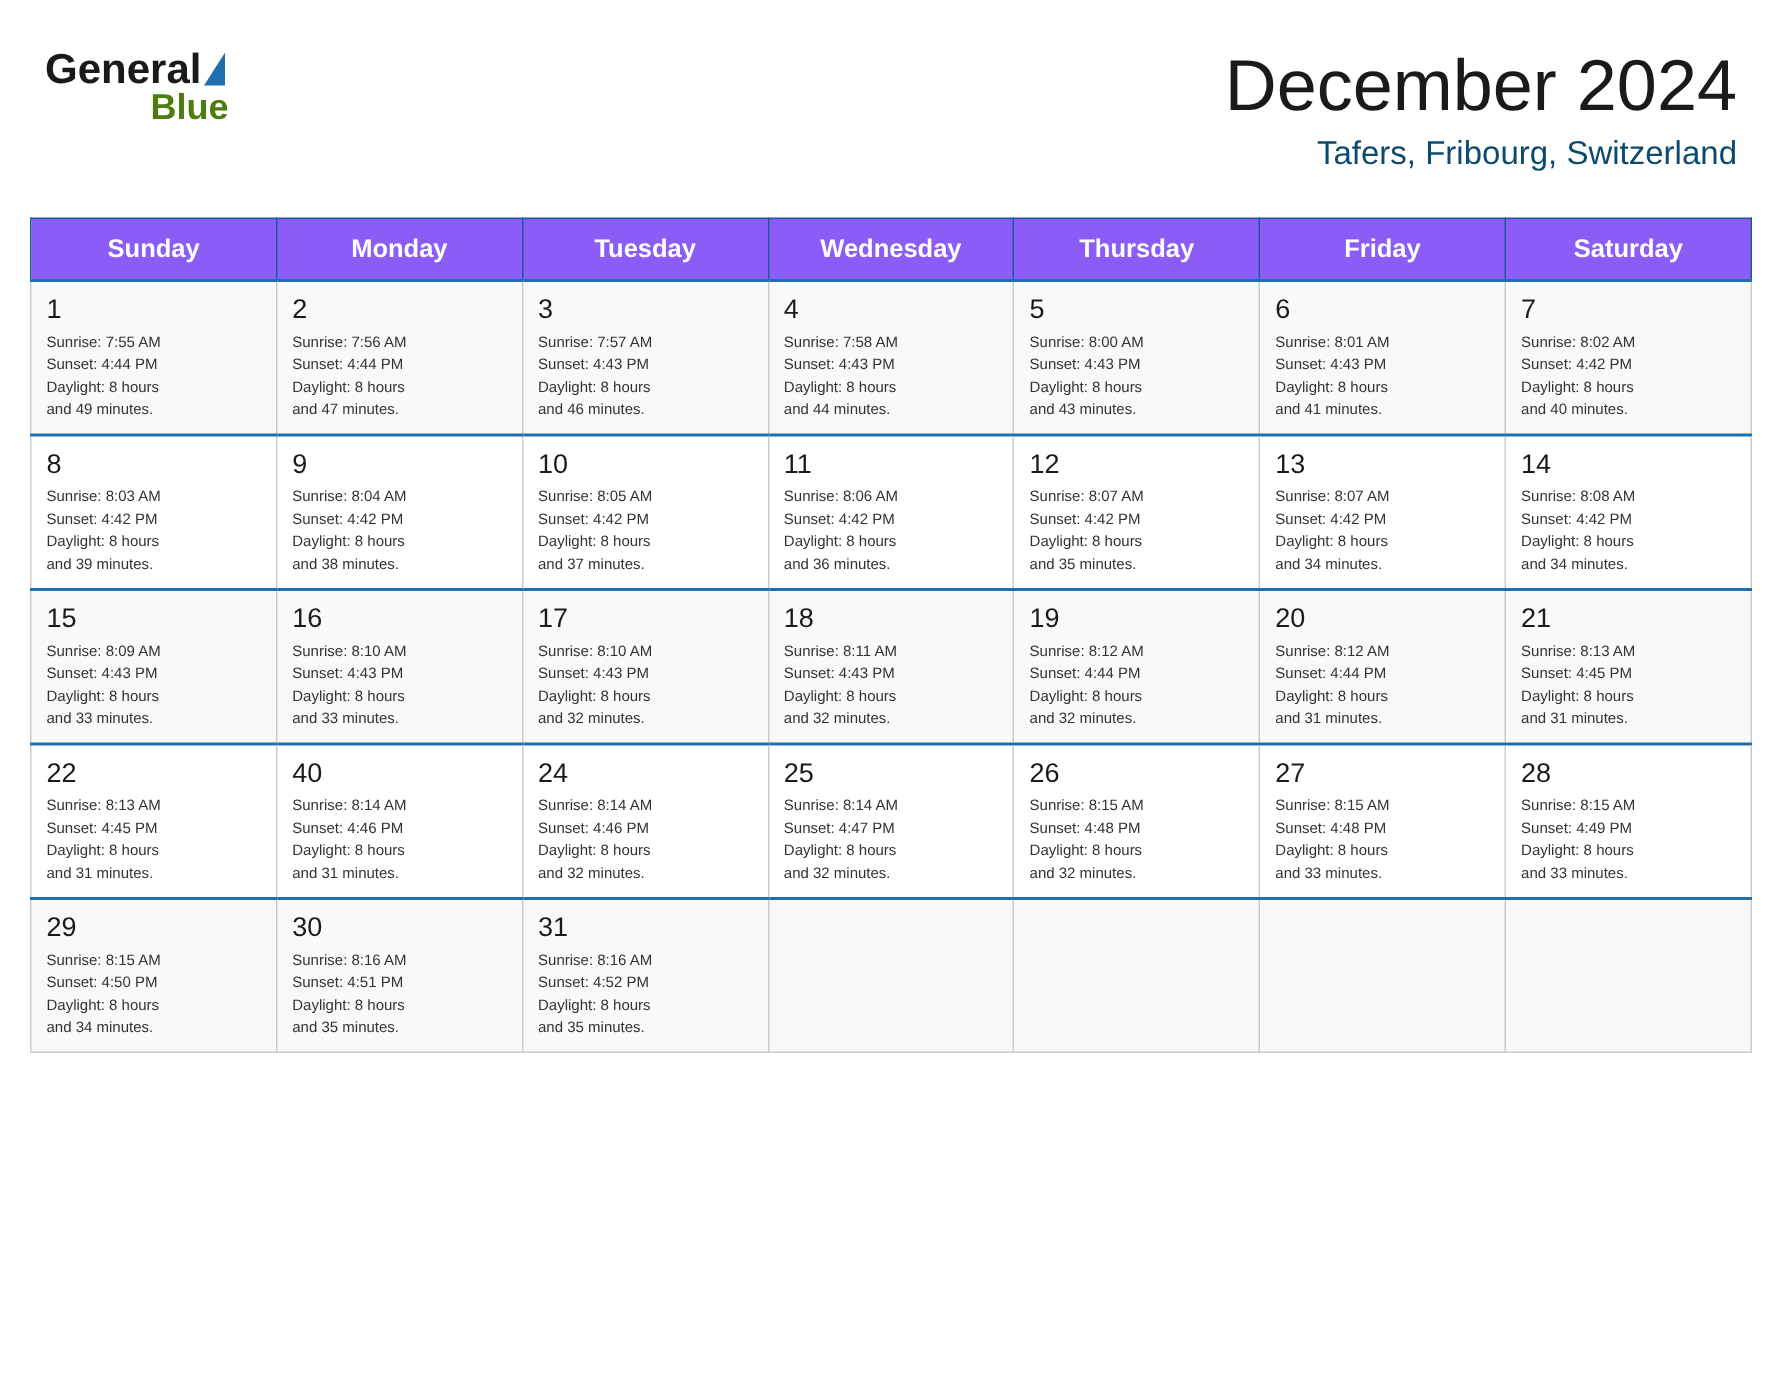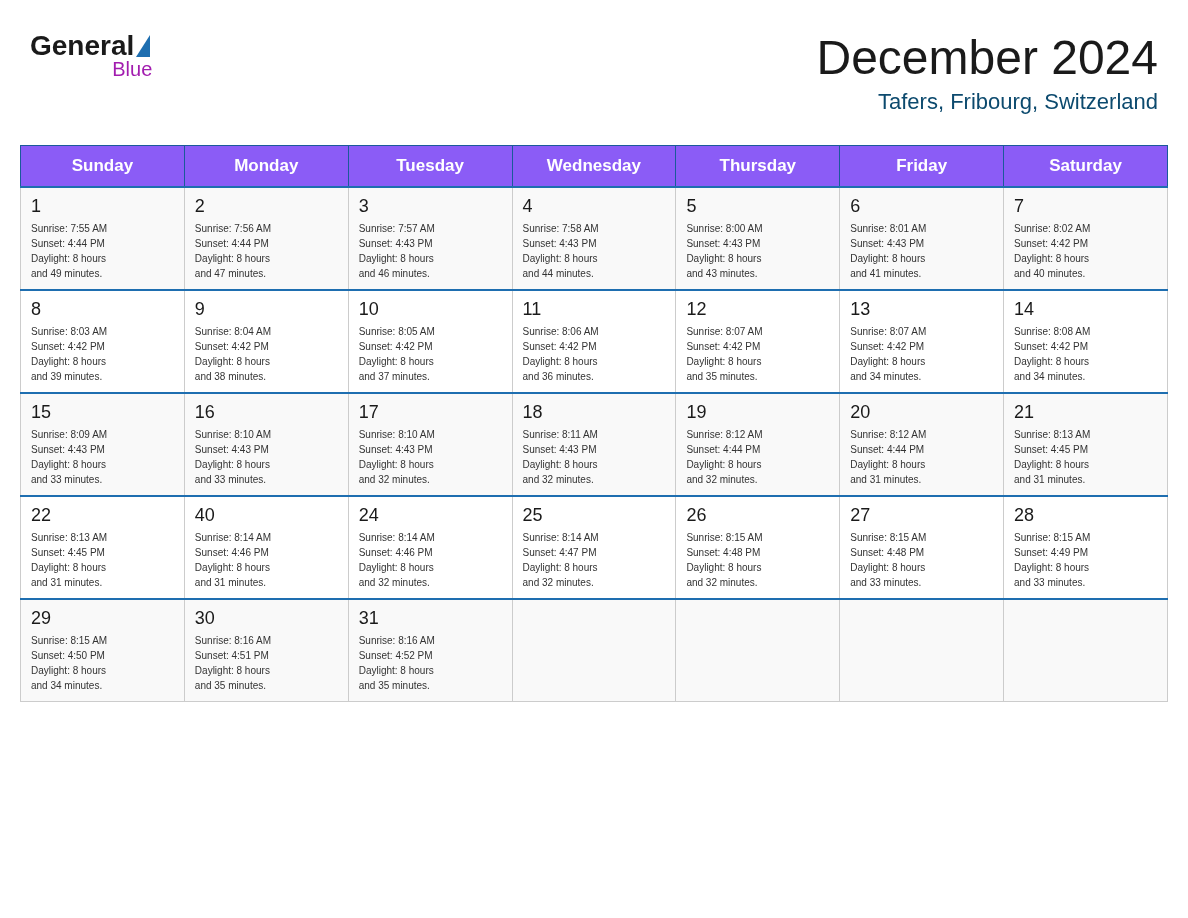--- a/index.html
+++ b/index.html
@@ -32,21 +32,21 @@
     .logo-general { color: #1a1a1a; }
     .logo-triangle {
       width: 0;
       height: 0;
       border-left: 14px solid transparent;
       border-right: 0px solid transparent;
       border-bottom: 22px solid #1e6eb0;
       margin: 0 2px;
       display: inline-block;
     }
-    .logo-blue { color: #a21caf; font-size: 20px; font-weight: normal; }
+    .logo-blue { color: #4d7c0f; font-size: 24px; font-weight: bold; }
     .title-section { text-align: right; margin-left: 18px; }
     .month-title { font-size: 48px; font-weight: normal; color: #1a1a1a; }
     .location-title { font-size: 22px; color: #0c4a6e; margin-top: 4px; }
     .calendar {
       width: 100%;
       border-collapse: collapse;
       border: 1px solid #aaa;
     }
     .calendar th {
       background-color: #8b5cf6;

